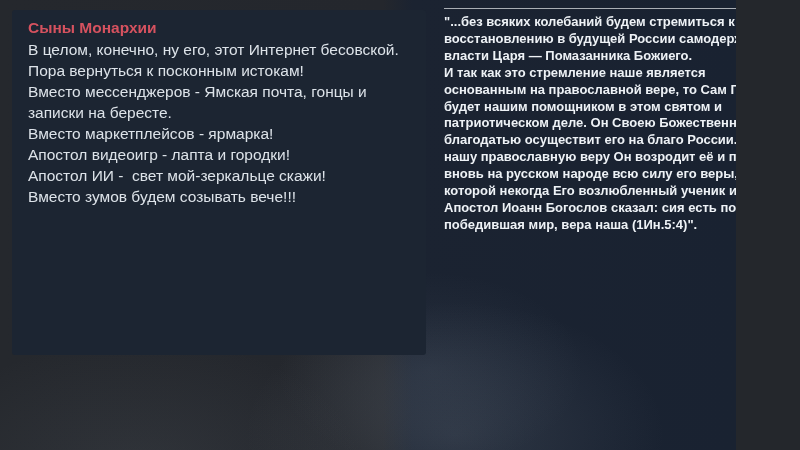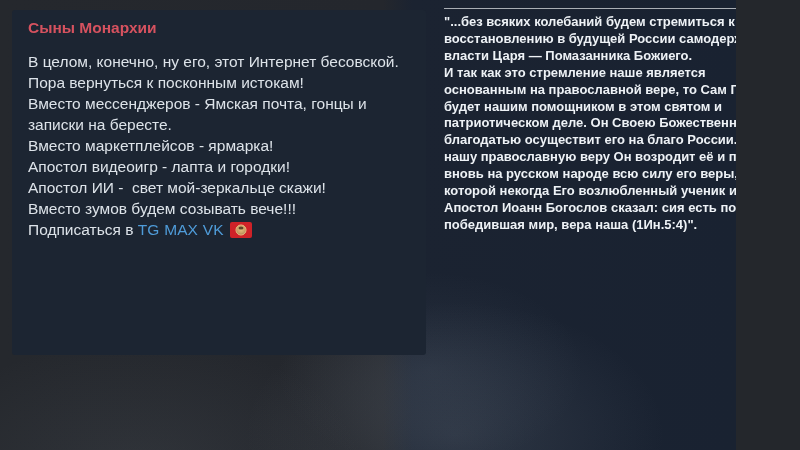--- a/index.html
+++ b/index.html
@@ -95,29 +95,28 @@
   .quote-panel p { white-space: pre-wrap; }
 </style>
 </head>
 <body>
 
 <div class="stage">
 
   <div class="bubble">
     <span class="channel-name">Сыны Монархии</span>
 
-    <p style="margin-top:12px">В целом, конечно, ну его, этот Интернет бесовской.</p>
+    <p style="margin-top:0">В целом, конечно, ну его, этот Интернет бесовской.</p>
     <p>Пора вернуться к посконным истокам!</p>
     <p>Вместо мессенджеров - Ямская почта, гонцы и записки на бересте.</p>
     <p>Вместо маркетплейсов - ярмарка!</p>
     <p>Апостол видеоигр - лапта и городки!</p>
     <p>Апостол ИИ -  свет мой-зеркальце скажи!</p>
     <p>Вместо зумов будем созывать вече!!!</p>
 
-    <p class="subscribe-line"><span>Подписаться в </span><a class="msg-link">TG</a><a class="msg-link">MAX</a><a class="msg-link">VK</a><span class="tsar-badge"><span class="face"></span></span></p>
   </div>
 
   <div class="quote-panel">
     <p>"...без всяких колебаний будем стремиться к восстановлению в будущей России самодержавной власти Царя — Помазанника Божиего.</p>
     <p>И так как это стремление наше является основанным на православной вере, то Сам Господь будет нашим помощником в этом святом и патриотическом деле. Он Своею Божественною благодатью осуществит его на благо России. Чрез нашу православную веру Он возродит её и покажет вновь на русском народе всю силу его веры, о которой некогда Его возлюбленный ученик и Апостол Иоанн Богослов сказал: сия есть победа, победившая мир, вера наша (1Ин.5:4)".</p>
   </div>
 
 </div>
 
 </body></html>

